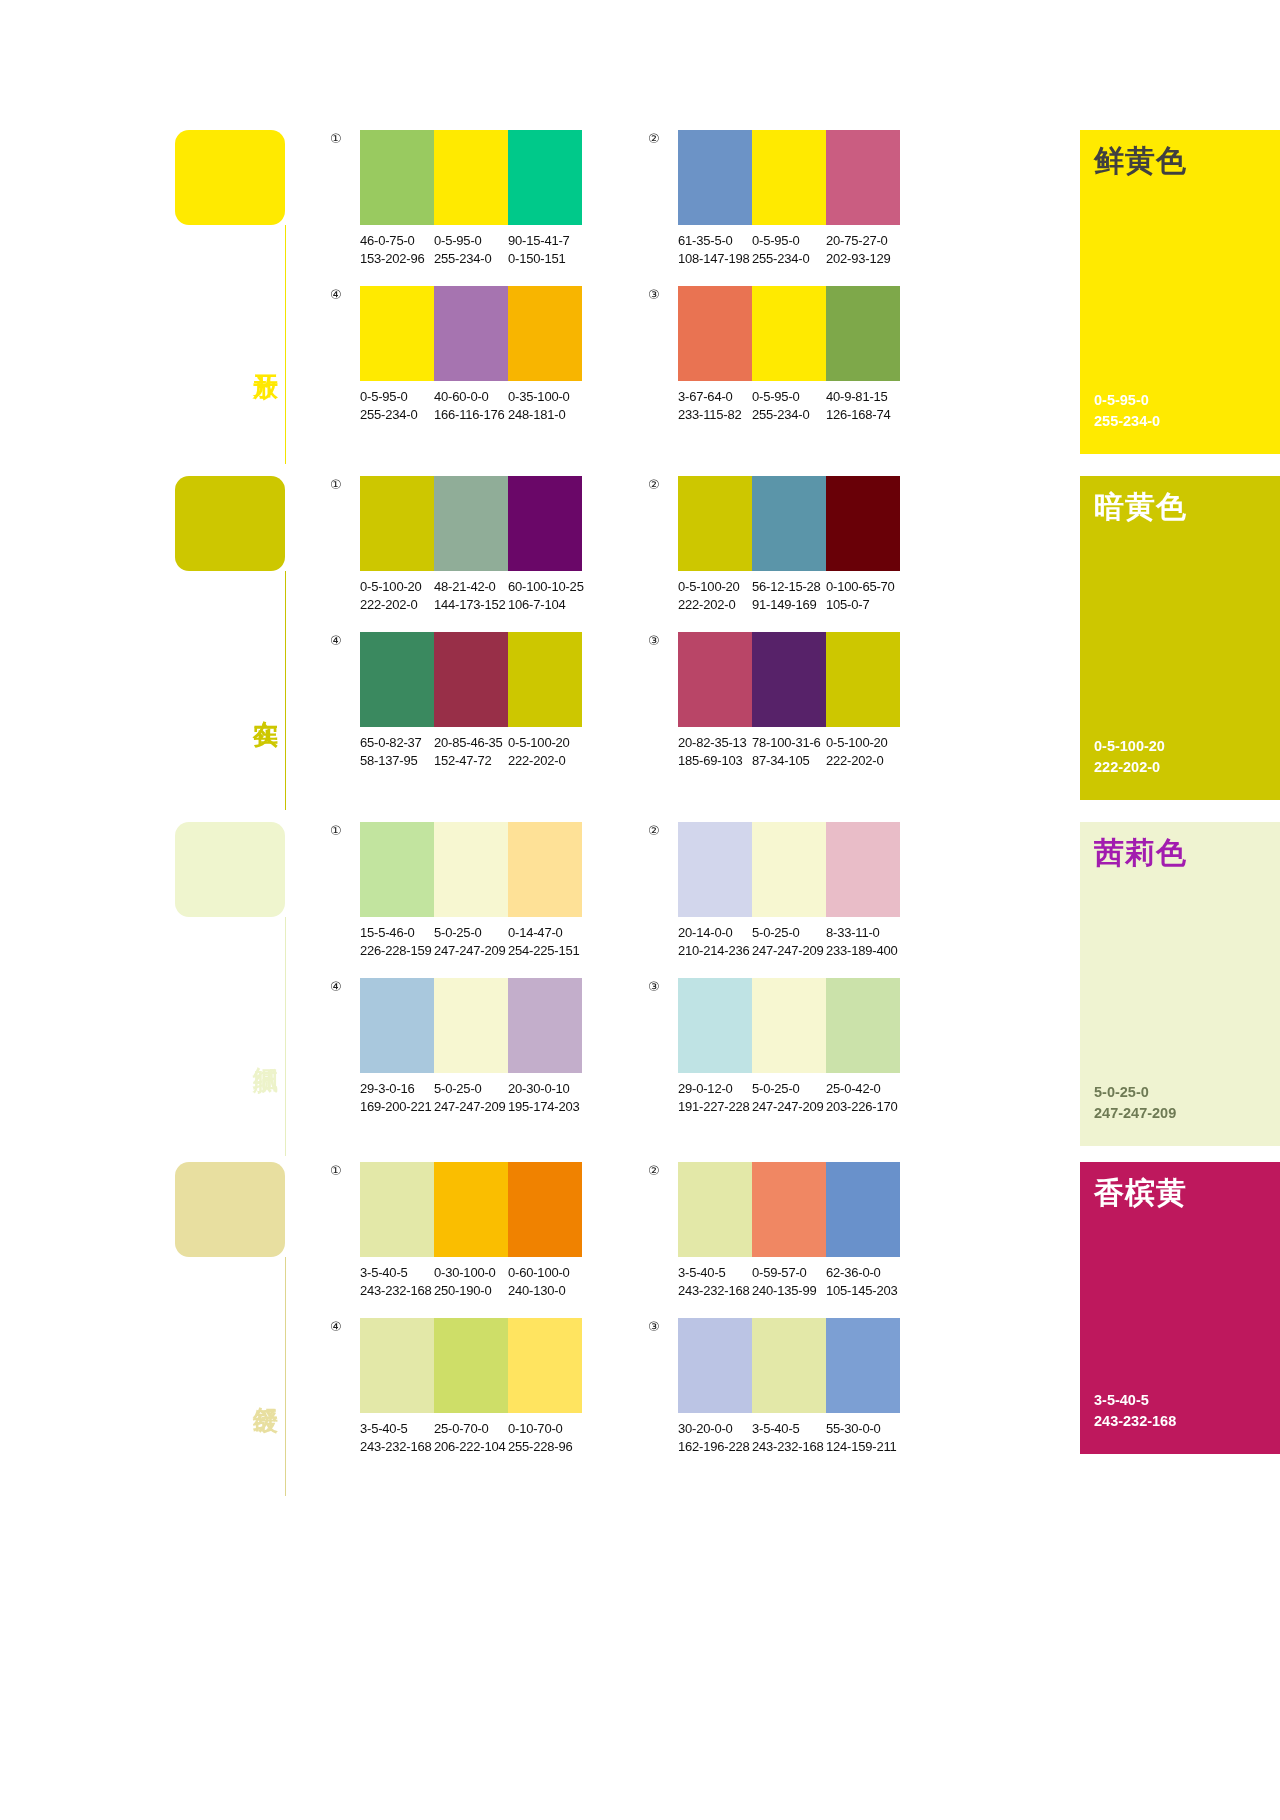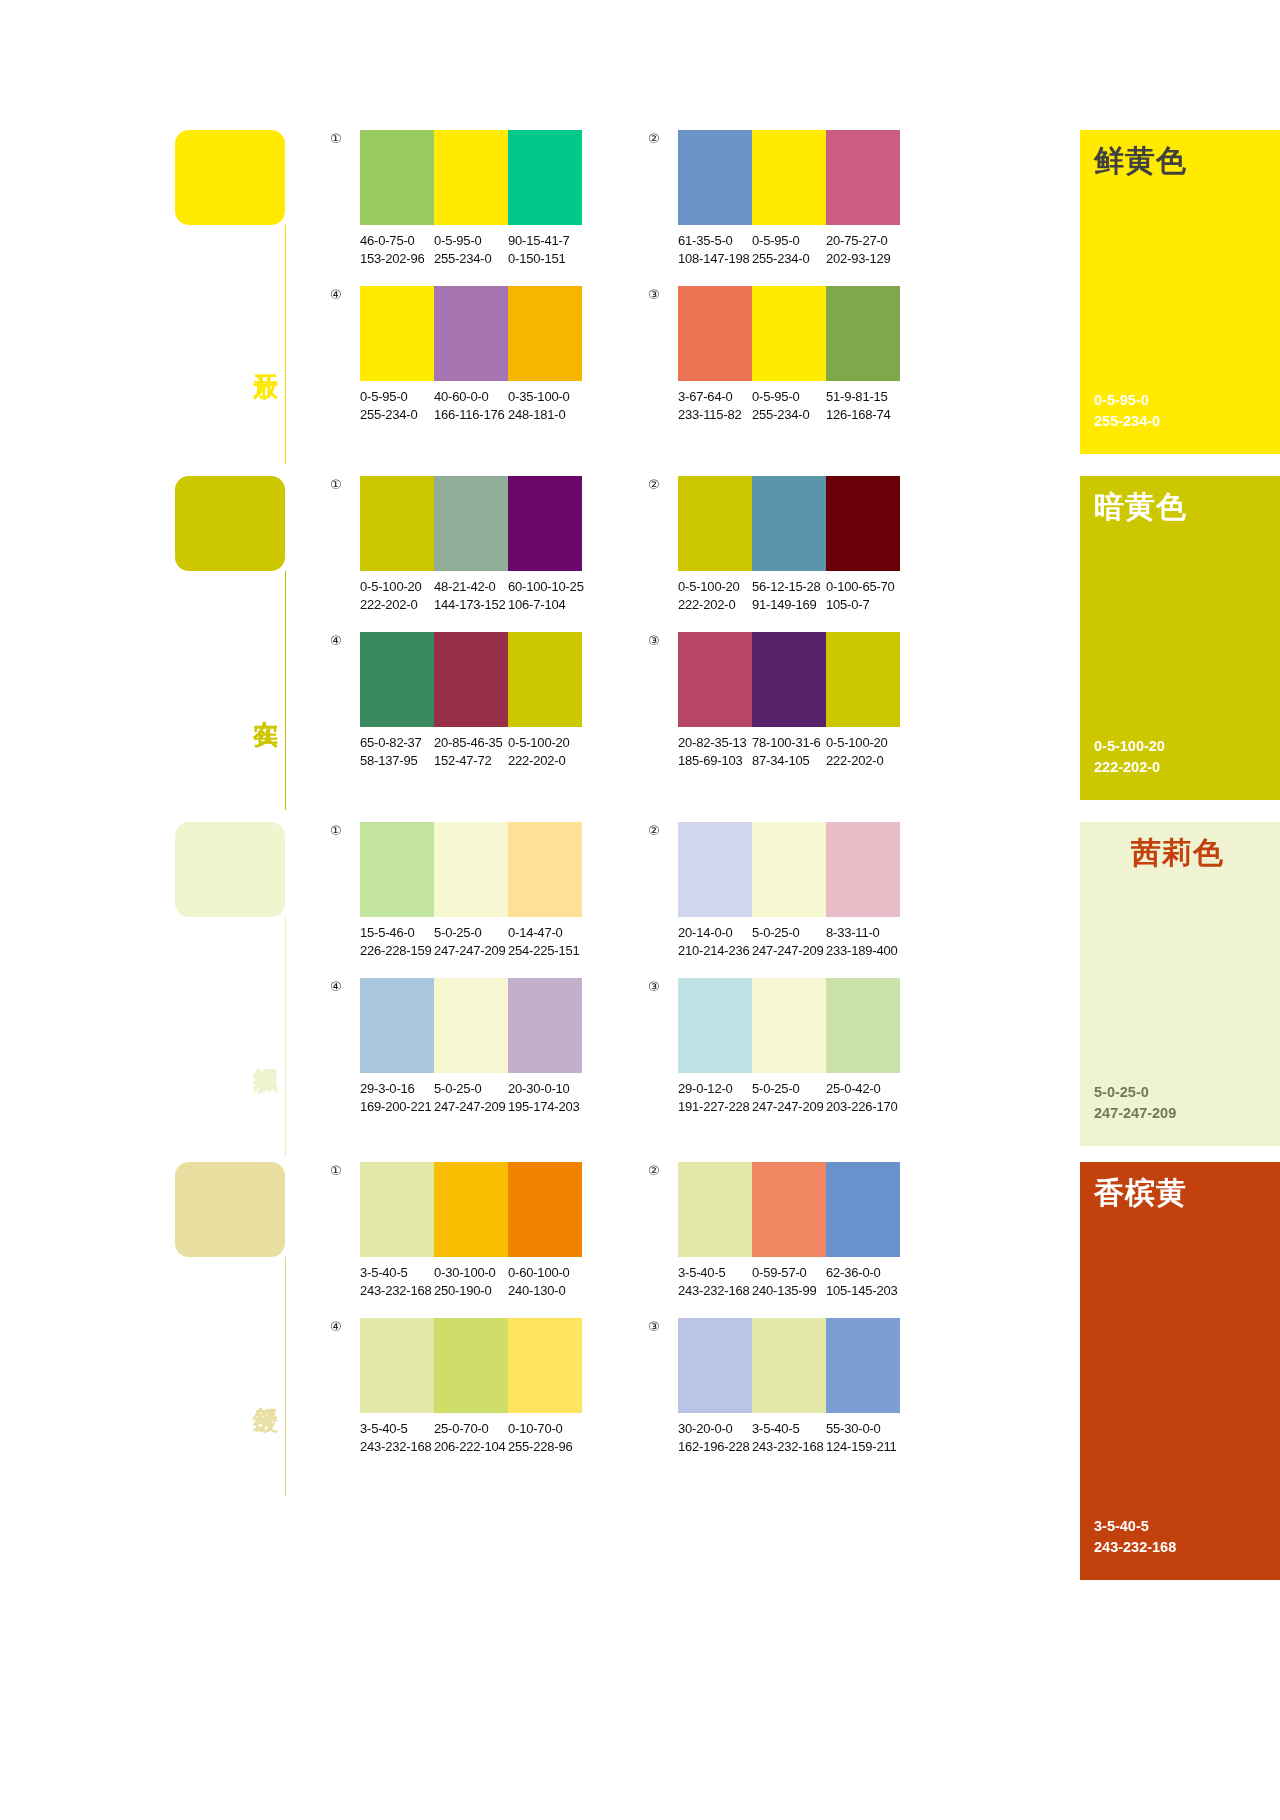--- a/index.html
+++ b/index.html
@@ -229,21 +229,21 @@
               <div class="codes">
                 <div class="code">
                   <span>3-67-64-0</span>
                   <span>233-115-82</span>
                 </div>
                 <div class="code">
                   <span>0-5-95-0</span>
                   <span>255-234-0</span>
                 </div>
                 <div class="code">
-                  <span>51-9-81-15</span>
+                  <span>40-9-81-15</span>
                   <span>126-168-74</span>
                 </div>
               </div>
             </div>
           </div>
         </div>
         <div class="family" style="background: rgb(255, 234, 0); height: 324px;">
           <div class="family-name" style="color: #404040;">鲜黄色</div>
           <div class="family-codes" style="color: rgb(255, 255, 255);">
             <span>0-5-95-0</span>
@@ -473,21 +473,21 @@
                 </div>
                 <div class="code">
                   <span>25-0-42-0</span>
                   <span>203-226-170</span>
                 </div>
               </div>
             </div>
           </div>
         </div>
         <div class="family" style="background: rgb(239, 243, 209); height: 324px;">
-          <div class="family-name" style="color: #c2410c; margin-left: 37px;">茜莉色</div>
+          <div class="family-name" style="color: #a21caf;">茜莉色</div>
           <div class="family-codes" style="color: rgb(110, 122, 84);">
             <span>5-0-25-0</span>
             <span>247-247-209</span>
           </div>
         </div>
       </div>
       <div class="section" style="position: absolute; top: 1162px; left: 0px; width: 1280px; height: 346px;">
         <div class="leftcol" style="height: 346px;">
           <div class="chip" style="background: rgb(232, 223, 160);"></div>
           <div class="vline" style="background: rgb(222, 213, 143); height: 239px;"></div>
@@ -590,21 +590,21 @@
                   <span>243-232-168</span>
                 </div>
                 <div class="code">
                   <span>55-30-0-0</span>
                   <span>124-159-211</span>
                 </div>
               </div>
             </div>
           </div>
         </div>
-        <div class="family" style="background: #c2410c; height: 418px;">
+        <div class="family" style="background: #be185d; height: 292px;">
           <div class="family-name" style="color: rgb(255, 255, 255);">香槟黄</div>
           <div class="family-codes" style="color: rgb(255, 255, 255);">
             <span>3-5-40-5</span>
             <span>243-232-168</span>
           </div>
         </div>
       </div>
     </div>
 </div>
 

